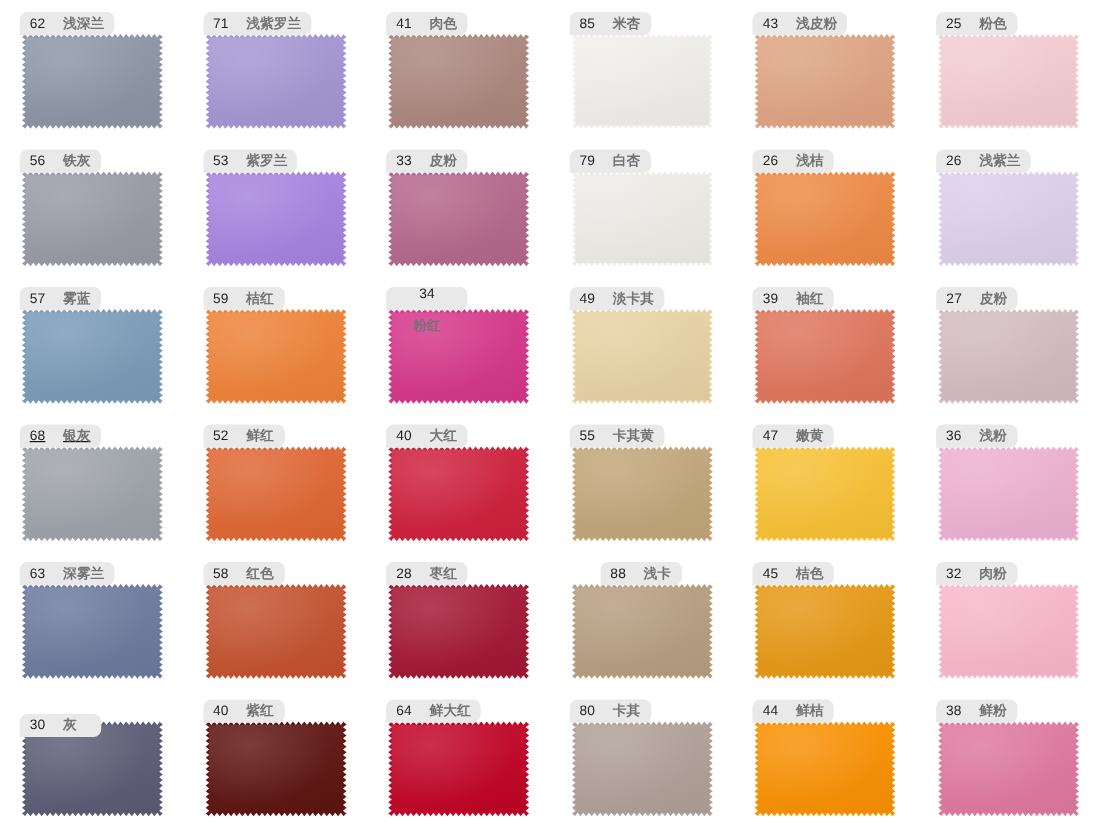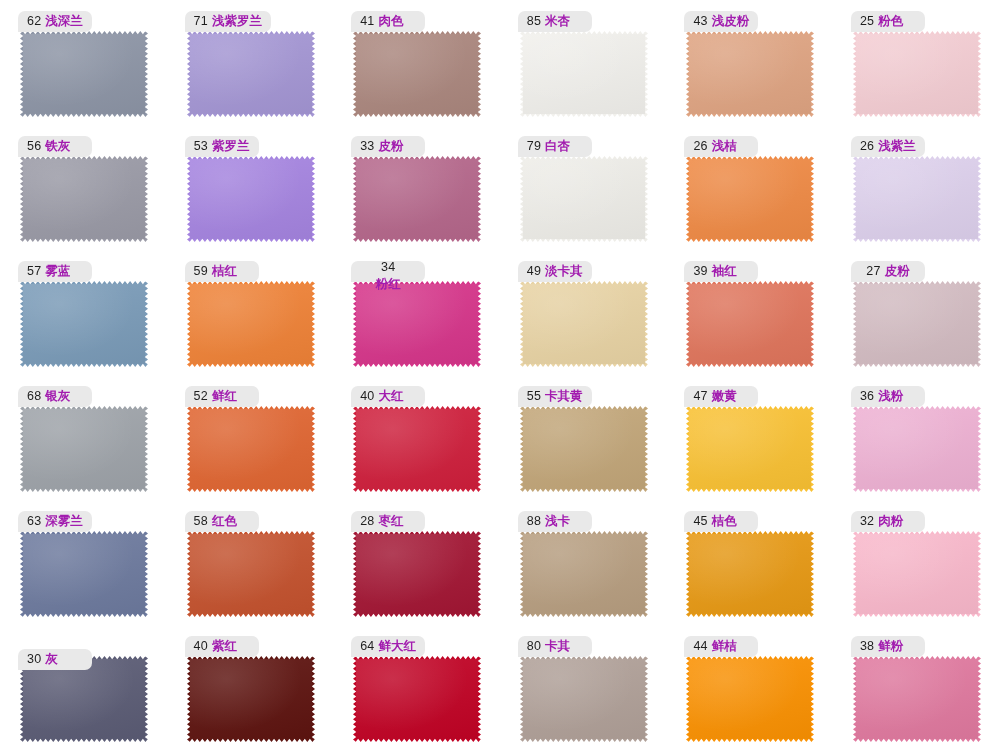--- a/index.html
+++ b/index.html
@@ -46,35 +46,35 @@
     position: absolute;
     left: 18px;
     top: 11px;
     height: 21px;
     min-width: 74px;
     padding: 0 9px 0 9px;
     background: #e9e9e9;
     border-radius: 7px 7px 7px 0;
     display: flex;
     align-items: center;
-    gap: 4px;
+    gap: 16px;
     box-sizing: border-box;
     z-index: 3;
     white-space: nowrap;
   }
   .tab-code {
     font-size: 12.5px;
     color: #1f1f1f;
     letter-spacing: 0.2px;
     line-height: 1;
     font-family: "Liberation Sans", "DejaVu Sans", sans-serif;
   }
   .tab-name {
     font-size: 12.5px;
-    color: #a21caf;
+    color: #737373;
     font-weight: 700;
     line-height: 1;
     font-family: "DejaVu Sans", "Liberation Sans", sans-serif;
   }
 
   
   .fabric {
     position: absolute;
     left: 20px;
     top: 31px;
@@ -342,21 +342,21 @@
       </div>
     </div>
     <div class="swatch-cell">
       <div class="swatch-card"></div>
       <div class="fabric">
         <svg viewBox="0 0 128 86" preserveAspectRatio="none">
           <polygon points="0.00,3.20 2.56,0.00 5.12,3.20 7.68,0.00 10.24,3.20 12.80,0.00 15.36,3.20 17.92,0.00 20.48,3.20 23.04,0.00 25.60,3.20 28.16,0.00 30.72,3.20 33.28,0.00 35.84,3.20 38.40,0.00 40.96,3.20 43.52,0.00 46.08,3.20 48.64,0.00 51.20,3.20 53.76,0.00 56.32,3.20 58.88,0.00 61.44,3.20 64.00,0.00 66.56,3.20 69.12,0.00 71.68,3.20 74.24,0.00 76.80,3.20 79.36,0.00 81.92,3.20 84.48,0.00 87.04,3.20 89.60,0.00 92.16,3.20 94.72,0.00 97.28,3.20 99.84,0.00 102.40,3.20 104.96,0.00 107.52,3.20 110.08,0.00 112.64,3.20 115.20,0.00 117.76,3.20 120.32,0.00 122.88,3.20 125.44,0.00 124.80,0.00 128.00,2.53 124.80,5.06 128.00,7.59 124.80,10.12 128.00,12.65 124.80,15.18 128.00,17.71 124.80,20.24 128.00,22.76 124.80,25.29 128.00,27.82 124.80,30.35 128.00,32.88 124.80,35.41 128.00,37.94 124.80,40.47 128.00,43.00 124.80,45.53 128.00,48.06 124.80,50.59 128.00,53.12 124.80,55.65 128.00,58.18 124.80,60.71 128.00,63.24 124.80,65.76 128.00,68.29 124.80,70.82 128.00,73.35 124.80,75.88 128.00,78.41 124.80,80.94 128.00,83.47 128.00,82.80 125.44,86.00 122.88,82.80 120.32,86.00 117.76,82.80 115.20,86.00 112.64,82.80 110.08,86.00 107.52,82.80 104.96,86.00 102.40,82.80 99.84,86.00 97.28,82.80 94.72,86.00 92.16,82.80 89.60,86.00 87.04,82.80 84.48,86.00 81.92,82.80 79.36,86.00 76.80,82.80 74.24,86.00 71.68,82.80 69.12,86.00 66.56,82.80 64.00,86.00 61.44,82.80 58.88,86.00 56.32,82.80 53.76,86.00 51.20,82.80 48.64,86.00 46.08,82.80 43.52,86.00 40.96,82.80 38.40,86.00 35.84,82.80 33.28,86.00 30.72,82.80 28.16,86.00 25.60,82.80 23.04,86.00 20.48,82.80 17.92,86.00 15.36,82.80 12.80,86.00 10.24,82.80 7.68,86.00 5.12,82.80 2.56,86.00 3.20,86.00 0.00,83.47 3.20,80.94 0.00,78.41 3.20,75.88 0.00,73.35 3.20,70.82 0.00,68.29 3.20,65.76 0.00,63.24 3.20,60.71 0.00,58.18 3.20,55.65 0.00,53.12 3.20,50.59 0.00,48.06 3.20,45.53 0.00,43.00 3.20,40.47 0.00,37.94 3.20,35.41 0.00,32.88 3.20,30.35 0.00,27.82 3.20,25.29 0.00,22.76 3.20,20.24 0.00,17.71 3.20,15.18 0.00,12.65 3.20,10.12 0.00,7.59 3.20,5.06 0.00,2.53" fill="#9ea3a9"></polygon>
         </svg>
         <div class="fabric-sheen"></div>
       </div>
-      <div class="swatch-tab" style="background: rgb(233, 233, 233);">
+      <div class="swatch-tab" style="background: rgb(233, 233, 233); text-decoration: underline;">
         <span class="tab-code">68</span>
         <span class="tab-name">银灰</span>
       </div>
     </div>
     <div class="swatch-cell">
       <div class="swatch-card"></div>
       <div class="fabric">
         <svg viewBox="0 0 128 86" preserveAspectRatio="none">
           <polygon points="0.00,3.20 2.56,0.00 5.12,3.20 7.68,0.00 10.24,3.20 12.80,0.00 15.36,3.20 17.92,0.00 20.48,3.20 23.04,0.00 25.60,3.20 28.16,0.00 30.72,3.20 33.28,0.00 35.84,3.20 38.40,0.00 40.96,3.20 43.52,0.00 46.08,3.20 48.64,0.00 51.20,3.20 53.76,0.00 56.32,3.20 58.88,0.00 61.44,3.20 64.00,0.00 66.56,3.20 69.12,0.00 71.68,3.20 74.24,0.00 76.80,3.20 79.36,0.00 81.92,3.20 84.48,0.00 87.04,3.20 89.60,0.00 92.16,3.20 94.72,0.00 97.28,3.20 99.84,0.00 102.40,3.20 104.96,0.00 107.52,3.20 110.08,0.00 112.64,3.20 115.20,0.00 117.76,3.20 120.32,0.00 122.88,3.20 125.44,0.00 124.80,0.00 128.00,2.53 124.80,5.06 128.00,7.59 124.80,10.12 128.00,12.65 124.80,15.18 128.00,17.71 124.80,20.24 128.00,22.76 124.80,25.29 128.00,27.82 124.80,30.35 128.00,32.88 124.80,35.41 128.00,37.94 124.80,40.47 128.00,43.00 124.80,45.53 128.00,48.06 124.80,50.59 128.00,53.12 124.80,55.65 128.00,58.18 124.80,60.71 128.00,63.24 124.80,65.76 128.00,68.29 124.80,70.82 128.00,73.35 124.80,75.88 128.00,78.41 124.80,80.94 128.00,83.47 128.00,82.80 125.44,86.00 122.88,82.80 120.32,86.00 117.76,82.80 115.20,86.00 112.64,82.80 110.08,86.00 107.52,82.80 104.96,86.00 102.40,82.80 99.84,86.00 97.28,82.80 94.72,86.00 92.16,82.80 89.60,86.00 87.04,82.80 84.48,86.00 81.92,82.80 79.36,86.00 76.80,82.80 74.24,86.00 71.68,82.80 69.12,86.00 66.56,82.80 64.00,86.00 61.44,82.80 58.88,86.00 56.32,82.80 53.76,86.00 51.20,82.80 48.64,86.00 46.08,82.80 43.52,86.00 40.96,82.80 38.40,86.00 35.84,82.80 33.28,86.00 30.72,82.80 28.16,86.00 25.60,82.80 23.04,86.00 20.48,82.80 17.92,86.00 15.36,82.80 12.80,86.00 10.24,82.80 7.68,86.00 5.12,82.80 2.56,86.00 3.20,86.00 0.00,83.47 3.20,80.94 0.00,78.41 3.20,75.88 0.00,73.35 3.20,70.82 0.00,68.29 3.20,65.76 0.00,63.24 3.20,60.71 0.00,58.18 3.20,55.65 0.00,53.12 3.20,50.59 0.00,48.06 3.20,45.53 0.00,43.00 3.20,40.47 0.00,37.94 3.20,35.41 0.00,32.88 3.20,30.35 0.00,27.82 3.20,25.29 0.00,22.76 3.20,20.24 0.00,17.71 3.20,15.18 0.00,12.65 3.20,10.12 0.00,7.59 3.20,5.06 0.00,2.53" fill="#e06632"></polygon>
         </svg>
@@ -459,21 +459,21 @@
       </div>
     </div>
     <div class="swatch-cell">
       <div class="swatch-card"></div>
       <div class="fabric">
         <svg viewBox="0 0 128 86" preserveAspectRatio="none">
           <polygon points="0.00,3.20 2.56,0.00 5.12,3.20 7.68,0.00 10.24,3.20 12.80,0.00 15.36,3.20 17.92,0.00 20.48,3.20 23.04,0.00 25.60,3.20 28.16,0.00 30.72,3.20 33.28,0.00 35.84,3.20 38.40,0.00 40.96,3.20 43.52,0.00 46.08,3.20 48.64,0.00 51.20,3.20 53.76,0.00 56.32,3.20 58.88,0.00 61.44,3.20 64.00,0.00 66.56,3.20 69.12,0.00 71.68,3.20 74.24,0.00 76.80,3.20 79.36,0.00 81.92,3.20 84.48,0.00 87.04,3.20 89.60,0.00 92.16,3.20 94.72,0.00 97.28,3.20 99.84,0.00 102.40,3.20 104.96,0.00 107.52,3.20 110.08,0.00 112.64,3.20 115.20,0.00 117.76,3.20 120.32,0.00 122.88,3.20 125.44,0.00 124.80,0.00 128.00,2.53 124.80,5.06 128.00,7.59 124.80,10.12 128.00,12.65 124.80,15.18 128.00,17.71 124.80,20.24 128.00,22.76 124.80,25.29 128.00,27.82 124.80,30.35 128.00,32.88 124.80,35.41 128.00,37.94 124.80,40.47 128.00,43.00 124.80,45.53 128.00,48.06 124.80,50.59 128.00,53.12 124.80,55.65 128.00,58.18 124.80,60.71 128.00,63.24 124.80,65.76 128.00,68.29 124.80,70.82 128.00,73.35 124.80,75.88 128.00,78.41 124.80,80.94 128.00,83.47 128.00,82.80 125.44,86.00 122.88,82.80 120.32,86.00 117.76,82.80 115.20,86.00 112.64,82.80 110.08,86.00 107.52,82.80 104.96,86.00 102.40,82.80 99.84,86.00 97.28,82.80 94.72,86.00 92.16,82.80 89.60,86.00 87.04,82.80 84.48,86.00 81.92,82.80 79.36,86.00 76.80,82.80 74.24,86.00 71.68,82.80 69.12,86.00 66.56,82.80 64.00,86.00 61.44,82.80 58.88,86.00 56.32,82.80 53.76,86.00 51.20,82.80 48.64,86.00 46.08,82.80 43.52,86.00 40.96,82.80 38.40,86.00 35.84,82.80 33.28,86.00 30.72,82.80 28.16,86.00 25.60,82.80 23.04,86.00 20.48,82.80 17.92,86.00 15.36,82.80 12.80,86.00 10.24,82.80 7.68,86.00 5.12,82.80 2.56,86.00 3.20,86.00 0.00,83.47 3.20,80.94 0.00,78.41 3.20,75.88 0.00,73.35 3.20,70.82 0.00,68.29 3.20,65.76 0.00,63.24 3.20,60.71 0.00,58.18 3.20,55.65 0.00,53.12 3.20,50.59 0.00,48.06 3.20,45.53 0.00,43.00 3.20,40.47 0.00,37.94 3.20,35.41 0.00,32.88 3.20,30.35 0.00,27.82 3.20,25.29 0.00,22.76 3.20,20.24 0.00,17.71 3.20,15.18 0.00,12.65 3.20,10.12 0.00,7.59 3.20,5.06 0.00,2.53" fill="#b79e80"></polygon>
         </svg>
         <div class="fabric-sheen"></div>
       </div>
-      <div class="swatch-tab" style="background: rgb(233, 233, 233);">
+      <div class="swatch-tab" style="background: rgb(233, 233, 233); margin-left: 28px;">
         <span class="tab-code">88</span>
         <span class="tab-name">浅卡</span>
       </div>
     </div>
     <div class="swatch-cell">
       <div class="swatch-card"></div>
       <div class="fabric">
         <svg viewBox="0 0 128 86" preserveAspectRatio="none">
           <polygon points="0.00,3.20 2.56,0.00 5.12,3.20 7.68,0.00 10.24,3.20 12.80,0.00 15.36,3.20 17.92,0.00 20.48,3.20 23.04,0.00 25.60,3.20 28.16,0.00 30.72,3.20 33.28,0.00 35.84,3.20 38.40,0.00 40.96,3.20 43.52,0.00 46.08,3.20 48.64,0.00 51.20,3.20 53.76,0.00 56.32,3.20 58.88,0.00 61.44,3.20 64.00,0.00 66.56,3.20 69.12,0.00 71.68,3.20 74.24,0.00 76.80,3.20 79.36,0.00 81.92,3.20 84.48,0.00 87.04,3.20 89.60,0.00 92.16,3.20 94.72,0.00 97.28,3.20 99.84,0.00 102.40,3.20 104.96,0.00 107.52,3.20 110.08,0.00 112.64,3.20 115.20,0.00 117.76,3.20 120.32,0.00 122.88,3.20 125.44,0.00 124.80,0.00 128.00,2.53 124.80,5.06 128.00,7.59 124.80,10.12 128.00,12.65 124.80,15.18 128.00,17.71 124.80,20.24 128.00,22.76 124.80,25.29 128.00,27.82 124.80,30.35 128.00,32.88 124.80,35.41 128.00,37.94 124.80,40.47 128.00,43.00 124.80,45.53 128.00,48.06 124.80,50.59 128.00,53.12 124.80,55.65 128.00,58.18 124.80,60.71 128.00,63.24 124.80,65.76 128.00,68.29 124.80,70.82 128.00,73.35 124.80,75.88 128.00,78.41 124.80,80.94 128.00,83.47 128.00,82.80 125.44,86.00 122.88,82.80 120.32,86.00 117.76,82.80 115.20,86.00 112.64,82.80 110.08,86.00 107.52,82.80 104.96,86.00 102.40,82.80 99.84,86.00 97.28,82.80 94.72,86.00 92.16,82.80 89.60,86.00 87.04,82.80 84.48,86.00 81.92,82.80 79.36,86.00 76.80,82.80 74.24,86.00 71.68,82.80 69.12,86.00 66.56,82.80 64.00,86.00 61.44,82.80 58.88,86.00 56.32,82.80 53.76,86.00 51.20,82.80 48.64,86.00 46.08,82.80 43.52,86.00 40.96,82.80 38.40,86.00 35.84,82.80 33.28,86.00 30.72,82.80 28.16,86.00 25.60,82.80 23.04,86.00 20.48,82.80 17.92,86.00 15.36,82.80 12.80,86.00 10.24,82.80 7.68,86.00 5.12,82.80 2.56,86.00 3.20,86.00 0.00,83.47 3.20,80.94 0.00,78.41 3.20,75.88 0.00,73.35 3.20,70.82 0.00,68.29 3.20,65.76 0.00,63.24 3.20,60.71 0.00,58.18 3.20,55.65 0.00,53.12 3.20,50.59 0.00,48.06 3.20,45.53 0.00,43.00 3.20,40.47 0.00,37.94 3.20,35.41 0.00,32.88 3.20,30.35 0.00,27.82 3.20,25.29 0.00,22.76 3.20,20.24 0.00,17.71 3.20,15.18 0.00,12.65 3.20,10.12 0.00,7.59 3.20,5.06 0.00,2.53" fill="#e79914"></polygon>
         </svg>

